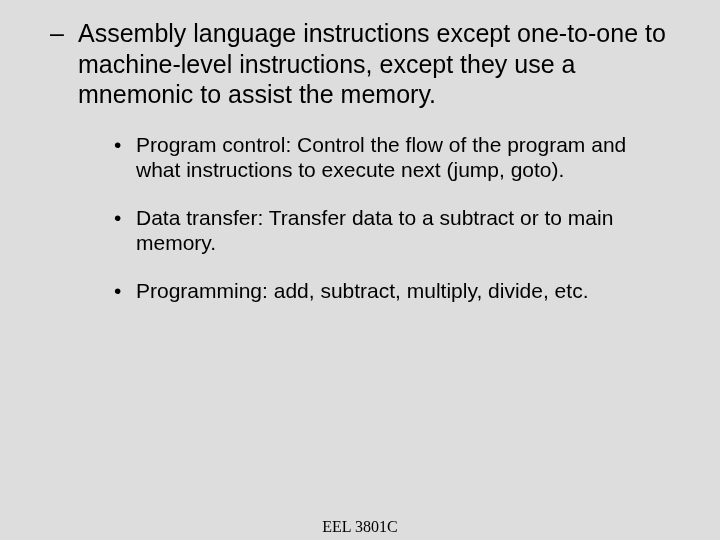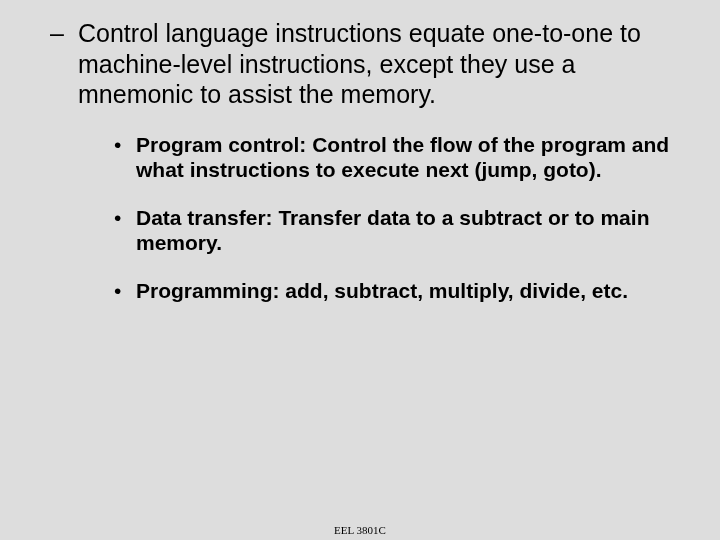--- a/index.html
+++ b/index.html
@@ -46,41 +46,41 @@
   .lvl2 {
     display: flex;
     margin-top: 22px;
     font-size: 21px;
     line-height: 1.22;
   }
   .lvl2 .dot {
     width: 22px;
     flex: 0 0 22px;
   }
-  .lvl2 .text { flex: 1; font-weight: bold; }
+  .lvl2 .text { flex: 1; }
   .footer {
     position: absolute;
     bottom: 22px;
     left: 0; right: 0;
     text-align: center;
     font-family: "Times New Roman", Times, serif;
-    font-size: 11px;
+    font-size: 16px;
   }
 </style>
 </head>
 <body>
 
 <div class="slide">
 
 
   <div class="body">
 
     <div class="lvl1">
       <div class="dash">–</div>
-      <div class="text">Control language instructions equate one-to-one to machine-level instructions, except they use a mnemonic to assist the memory.</div>
+      <div class="text">Assembly language instructions except one-to-one to machine-level instructions, except they use a mnemonic to assist the memory.</div>
     </div>
 
     <div class="lvl2-group">
 
       <div class="lvl2">
         <div class="dot">•</div>
         <div class="text">Program control: Control the flow of the program and what instructions to execute next (jump, goto).</div>
       </div>
 
       <div class="lvl2">

